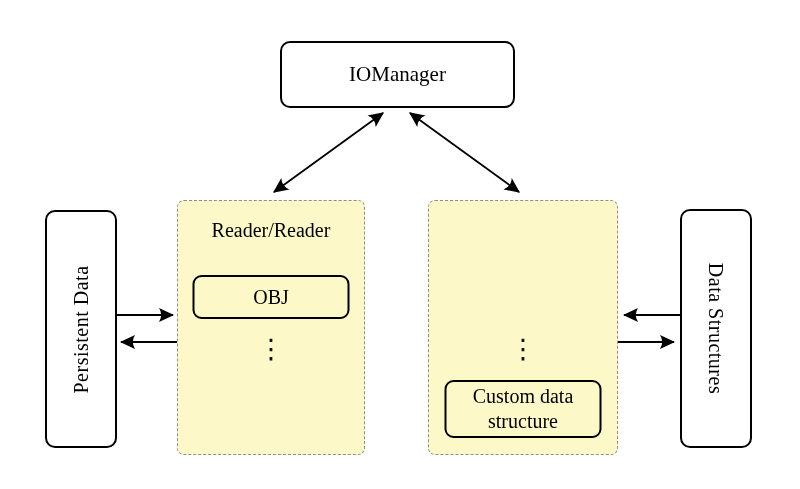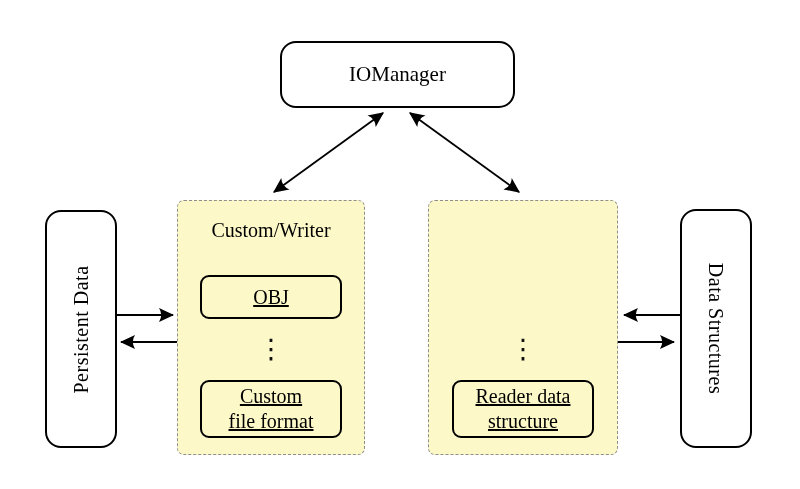--- a/index.html
+++ b/index.html
@@ -28,21 +28,21 @@
     pointer-events: none;
   }
 
   .node {
     position: absolute;
     display: flex;
     align-items: center;
     justify-content: center;
     background: var(--background);
     border: 2.4px solid var(--node-border);
-    border-radius: 16px;
+    border-radius: 10px;
     font-size: 21px;
   }
 
   .iomanager { left: 280px; top: 41px; width: 235px; height: 67px; }
 
   .side-node { width: 72px; }
   .side-node .vtext { white-space: nowrap; font-size: 20px; letter-spacing: 0.5px; }
   .side-node.left  { left: 45px;  top: 210px; height: 238px; }
   .side-node.right { left: 680px; top: 209px; height: 239px; }
   .side-node.left  .vtext { transform: rotate(-90deg); }
@@ -65,32 +65,31 @@
     top: 18px;
     text-align: center;
     font-size: 20px;
     white-space: nowrap;
   }
 
   .inner-node {
     position: absolute;
     left: 50%;
     transform: translateX(-50%);
-    width: 142px;
+    width: 157px;
     display: flex;
     align-items: center;
     justify-content: center;
     background: var(--panel-fill);
     border: 2.6px solid var(--node-border);
     border-radius: 9px;
     font-size: 20px;
     text-align: center;
     white-space: pre-line;
     line-height: 1.25;
-    text-decoration: underline;
   }
   .inner-node.slot-top    { top: 74px;  height: 44px; }
   .inner-node.slot-bottom { top: 179px; height: 58px; }
 
   .vdots {
     position: absolute;
     left: 0; right: 0;
     top: 126px;
     height: 44px;
     text-align: center;
@@ -127,26 +126,24 @@
 
   <div class="node side-node left">
     <span class="vtext">Persistent Data</span>
   </div>
 
   <div class="node side-node right">
     <span class="vtext">Data Structures</span>
   </div>
 
   <div class="panel left">
-    <div class="panel-title">Custom/Writer</div>
+    <div class="panel-title">Reader/Reader</div>
     <div class="inner-node slot-top">OBJ</div>
     <div class="vdots">⋮</div>
-    <div class="inner-node slot-bottom">Custom
-file format</div>
   </div>
 
   <div class="panel right">
     <div class="vdots">⋮</div>
-    <div class="inner-node slot-bottom">Reader data
+    <div class="inner-node slot-bottom">Custom data
 structure</div>
   </div>
 
 </div>
 
 </body></html>

